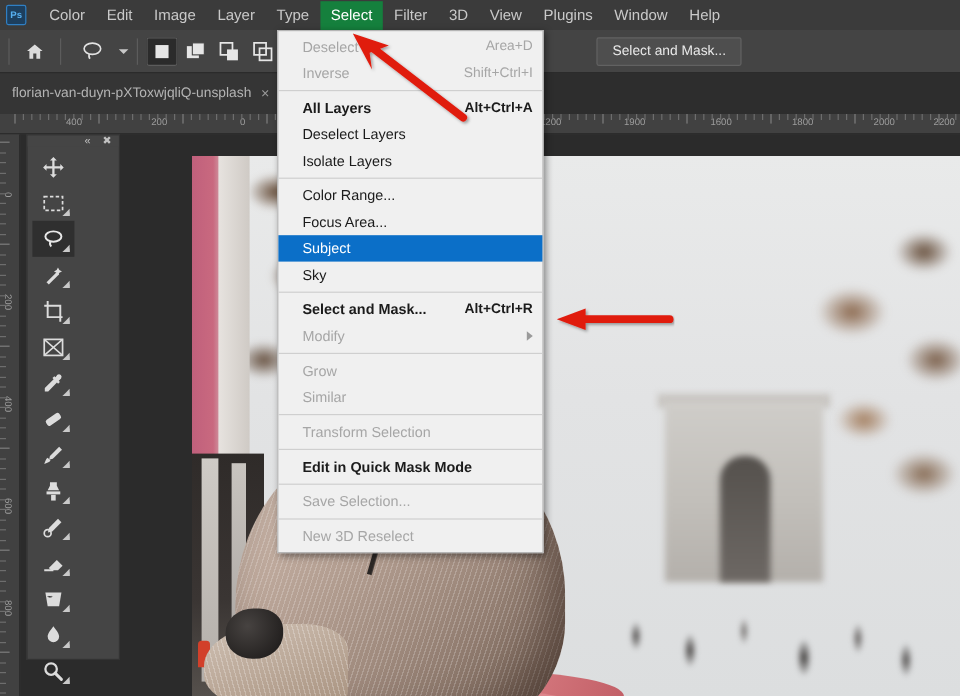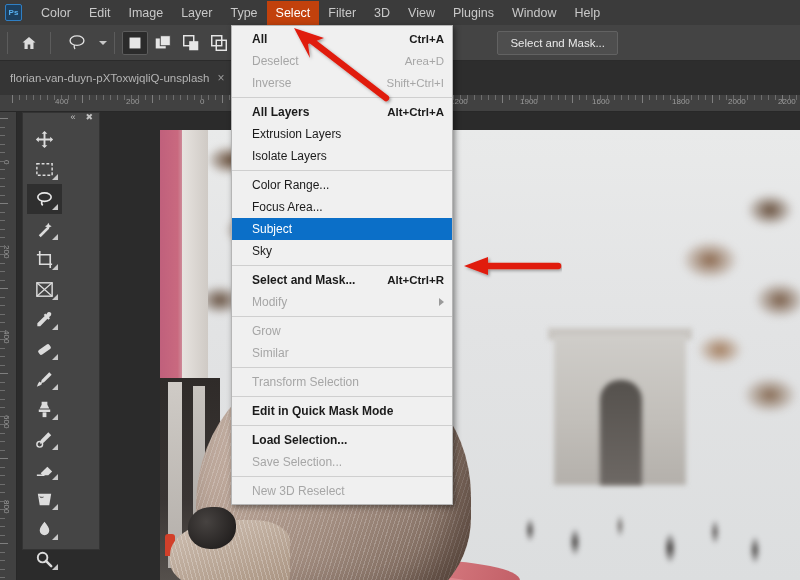--- a/index.html
+++ b/index.html
@@ -20,21 +20,21 @@
     width:17px; height:17px; margin-left:5px; margin-right:10px;
     background:#1d3f5e; border:1px solid #2f7fc4; border-radius:2px;
     color:#57b0f0; font-size:8px; font-weight:bold;
     display:flex; align-items:center; justify-content:center;
     font-family:"Liberation Sans", sans-serif;
   }
   .menu-item {
     color:#c9c9c9; font-size:12.5px; padding:4px 9px; line-height:16px;
     white-space:nowrap; cursor:default;
   }
-  .menu-item.active { background:#c2410c; color:#ffffff;text-align:center; }
+  .menu-item.active { background:#15803d; color:#ffffff;text-align:center; }
 
   
   .optionsbar {
     position:absolute; left:0; top:25px; width:800px; height:36px;
     background:#444444; border-bottom:1px solid #2b2b2b;
     display:flex; align-items:center;
   }
   .obar-sep { width:1px; height:22px; background:#5c5c5c; margin:0 7px; }
   .obar-btn {
     width:28px; height:26px; display:flex; align-items:center; justify-content:center;
@@ -378,21 +378,21 @@
   </div>
 
   <div class="ruler-h" id="ruler-h">
       <div class="rh-lab" style="left: 55px;">400</div>
       <div class="rh-lab" style="left: 126px;">200</div>
       <div class="rh-lab" style="left: 200px;">0</div>
       <div class="rh-lab" style="left: 268px;">200</div>
       <div class="rh-lab" style="left: 450px;">1200</div>
       <div class="rh-lab" style="left: 520px;">1900</div>
       <div class="rh-lab" style="left: 592px;">1600</div>
-      <div class="rh-lab" style="left: 660px; margin-left: 12px;">1800</div>
+      <div class="rh-lab" style="left: 660px;">1800</div>
       <div class="rh-lab" style="left: 728px;">2000</div>
       <div class="rh-lab" style="left: 778px;">2200</div>
       <div class="rh-tick maj" style="left: 12px;"></div>
       <div class="rh-tick" style="left: 19px;"></div>
       <div class="rh-tick" style="left: 26px;"></div>
       <div class="rh-tick" style="left: 33px;"></div>
       <div class="rh-tick" style="left: 40px;"></div>
       <div class="rh-tick" style="left: 47px;"></div>
       <div class="rh-tick" style="left: 54px;"></div>
       <div class="rh-tick" style="left: 61px;"></div>
@@ -697,39 +697,35 @@
     <div class="swatches">
       
       
       
       
     </div>
 
   </div>
 
   <div class="dropdown" id="dropdown">
-      <div class="mrow">
-        <span class="lbl" style="font-weight: bold;">All</span>
-        <span class="acc" style="font-weight: bold;">Ctrl+A</span>
-      </div>
       <div class="mrow dis">
         <span class="lbl">Deselect</span>
         <span class="acc">Area+D</span>
       </div>
       <div class="mrow dis">
         <span class="lbl">Inverse</span>
         <span class="acc">Shift+Ctrl+I</span>
       </div>
       <div class="msep"></div>
       <div class="mrow">
         <span class="lbl" style="font-weight: bold;">All Layers</span>
         <span class="acc" style="font-weight: bold;">Alt+Ctrl+A</span>
       </div>
       <div class="mrow">
-        <span class="lbl">Extrusion Layers</span>
+        <span class="lbl">Deselect Layers</span>
       </div>
       <div class="mrow">
         <span class="lbl">Isolate Layers</span>
       </div>
       <div class="msep"></div>
       <div class="mrow">
         <span class="lbl">Color Range...</span>
       </div>
       <div class="mrow">
         <span class="lbl">Focus Area...</span>
@@ -758,23 +754,20 @@
       </div>
       <div class="msep"></div>
       <div class="mrow dis">
         <span class="lbl">Transform Selection</span>
       </div>
       <div class="msep"></div>
       <div class="mrow">
         <span class="lbl" style="font-weight: bold;">Edit in Quick Mask Mode</span>
       </div>
       <div class="msep"></div>
-      <div class="mrow">
-        <span class="lbl" style="font-weight: bold;">Load Selection...</span>
-      </div>
       <div class="mrow dis">
         <span class="lbl">Save Selection...</span>
       </div>
       <div class="msep"></div>
       <div class="mrow dis">
         <span class="lbl">New 3D Reselect</span>
       </div>
     </div>
 
   <svg class="arrow-svg" style="left:288px;top:26px;" width="110" height="82" viewBox="0 0 110 82">

